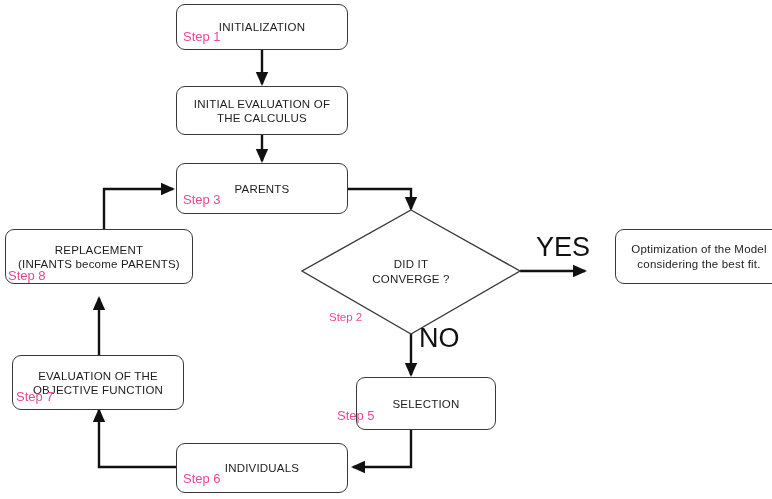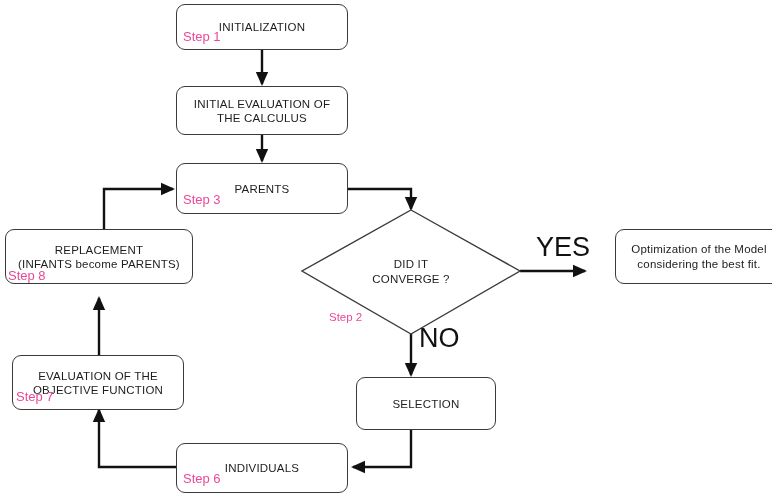--- a/index.html
+++ b/index.html
@@ -165,20 +165,21 @@
       <div class="node-title mixed">Optimization of the Model
 considering the best fit.</div>
     </div>
   </div>
 
   <div class="node" style="left:331px; top:377px; width:140px; height:53px;margin-left:25px;">
     <div class="node-body">
       <div class="node-title">SELECTION</div>
     </div>
   </div>
+  <div class="step-tag" style="left:337px; top:408px;">Step 5</div>
 
   <div class="node" style="left:176px; top:443px; width:172px; height:50px;text-decoration:underline;">
     <div class="node-body">
       <div class="node-title">INDIVIDUALS</div>
     </div>
   </div>
   <div class="step-tag" style="left:183px; top:471px;">Step 6</div>
 
   <div class="node" style="left:12px; top:355px; width:172px; height:55px;">
     <div class="node-body">

